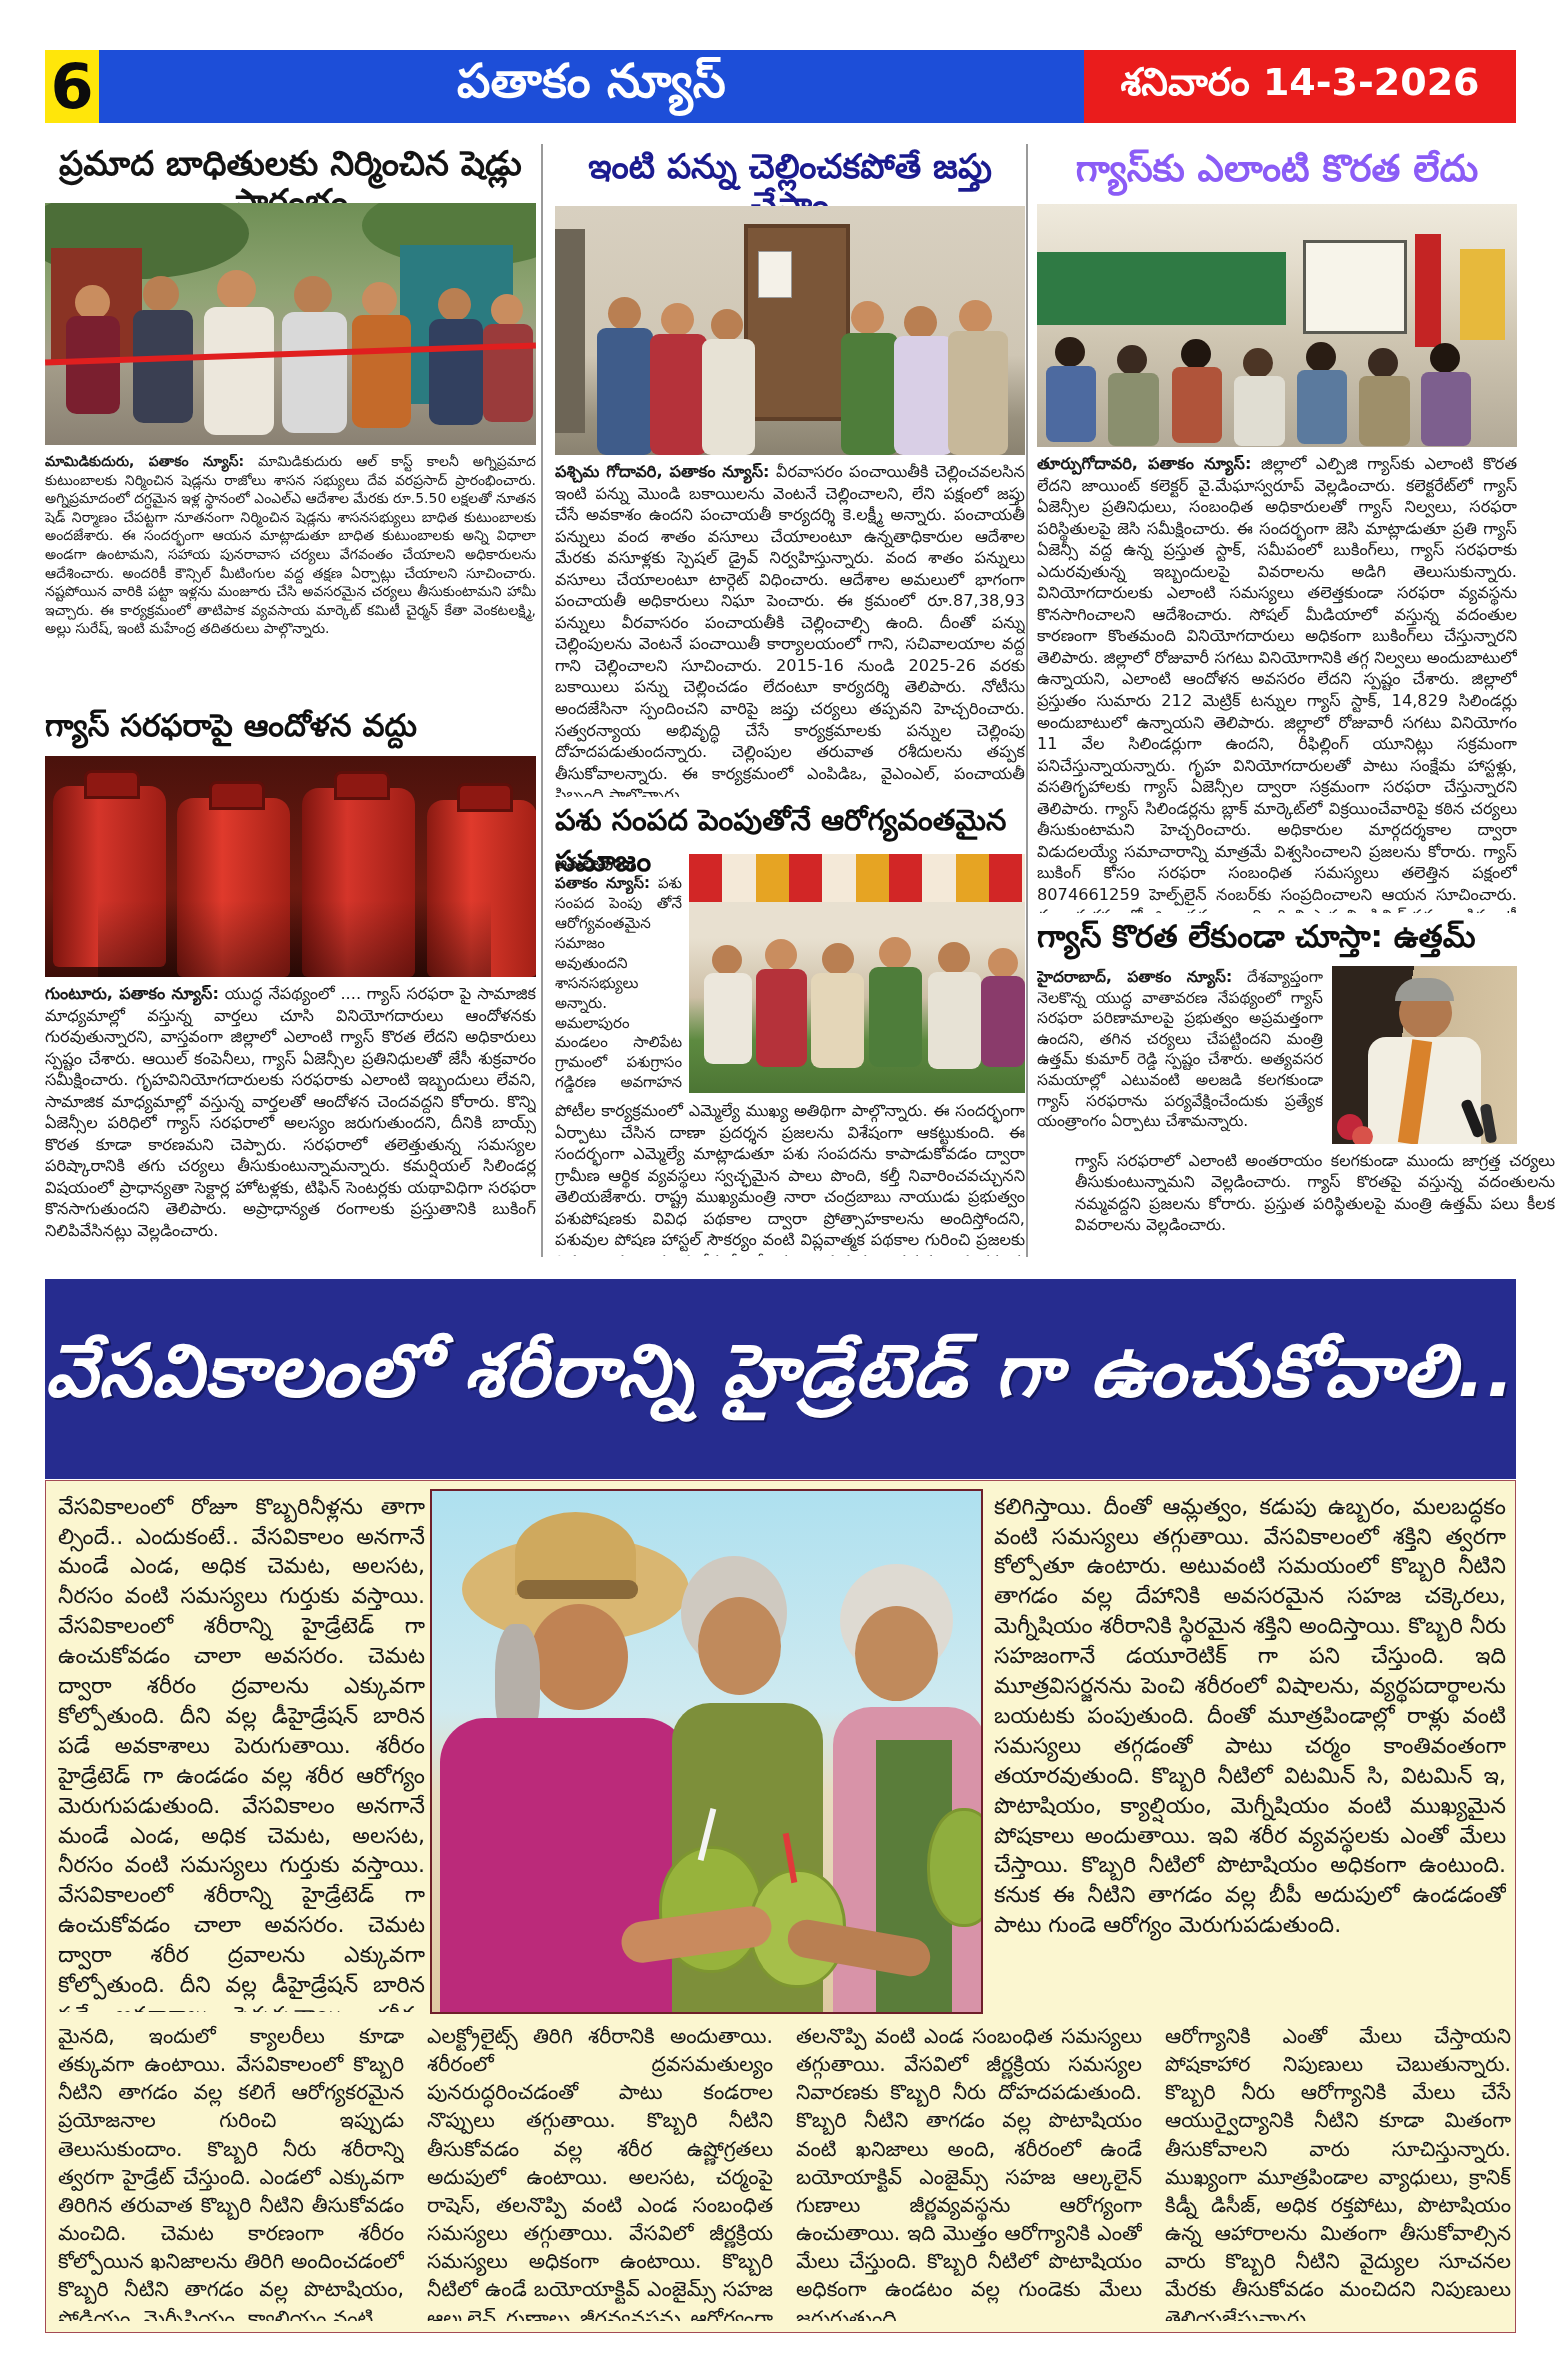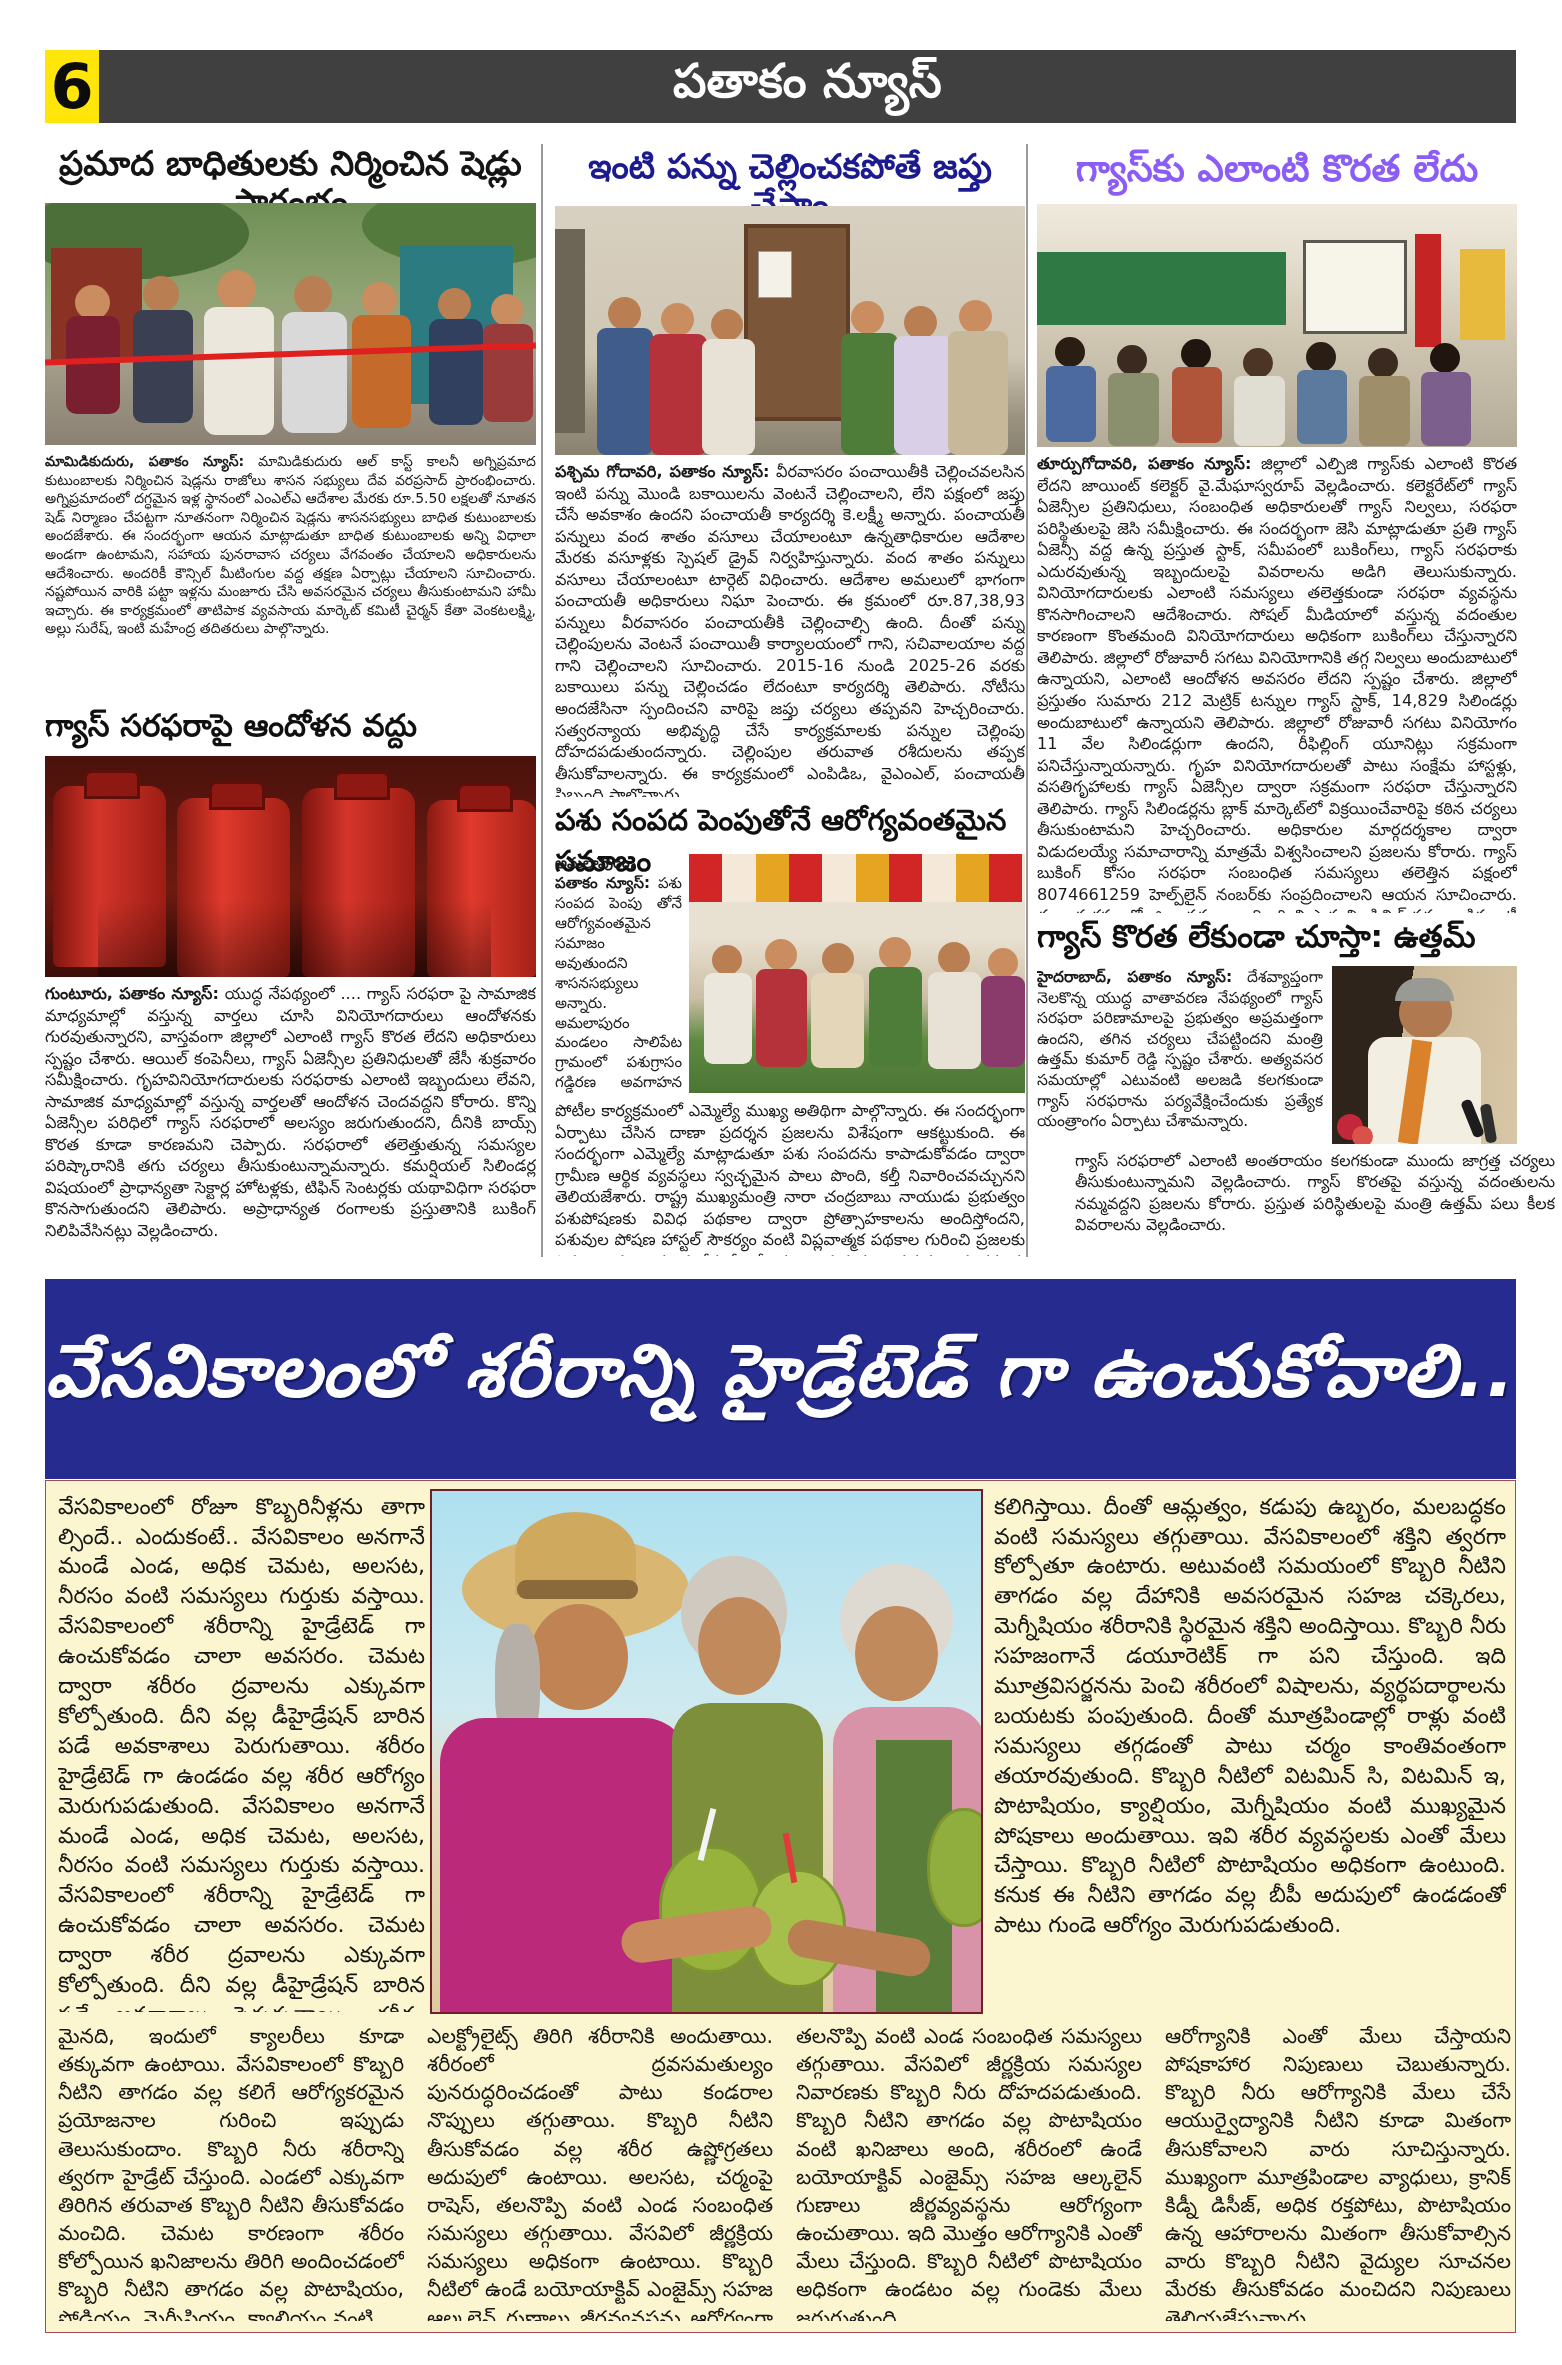--- a/index.html
+++ b/index.html
@@ -10,21 +10,21 @@
   .just{text-align:justify;line-height:1.33;color:#1a1a1a;overflow:hidden;}
   .bod{margin:0;}
   .dl{font-weight:bold;}
   .headline{font-weight:bold;text-align:center;line-height:1.12;}
   .subhead{font-weight:bold;text-align:left;color:#101010;}
   .vrule{position:absolute;width:1.5px;background:#9a9a9a;}
   
   .hdr{position:absolute;left:45px;top:50px;width:1471px;height:73px;display:flex;}
   .pagenum{width:54px;background:#ffe60a;color:#0c0c0c;font-weight:bold;font-size:62px;
            display:flex;align-items:center;justify-content:center;}
-  .mast{flex:1;background:#404040;color:#ffffff;display:flex;align-items:center;justify-content:center;
+  .mast{flex:1;background:#1d4ed8;color:#ffffff;display:flex;align-items:center;justify-content:center;
         font-weight:bold;font-size:47px;}
   .datebox{width:432px;background:#ea1c1c;color:#ffffff;display:flex;align-items:center;justify-content:center;
            font-weight:bold;font-size:38px;}
   
   .banner{position:absolute;left:45px;top:1279px;width:1471px;height:200px;background:#262c8f;
           display:flex;align-items:center;justify-content:center;color:#ffffff;
           font-weight:bold;font-style:italic;font-size:73px;letter-spacing:1.5px;
           text-shadow:2.3px 2.3px 0 rgba(0,0,30,.45);}
   
   .feature{position:absolute;left:45px;top:1480px;width:1471px;height:853px;background:#fbf6d0;
@@ -35,20 +35,21 @@
   .shape{position:absolute;}
 </style>
 </head>
 <body>
 
 <div id="page">
 
   <div class="hdr">
     <div class="pagenum">6</div>
     <div class="mast">పతాకం న్యూస్</div>
+    <div class="datebox">శనివారం  14-3-2026</div>
   </div>
 
   <div class="vrule" style="left:541px;top:144px;height:1113px;"></div>
   <div class="vrule" style="left:1026px;top:144px;height:1113px;"></div>
 
   <div class="abs headline" style="left:45px;top:144px;width:491px;font-size:34px;color:#141414;">ప్రమాద బాధితులకు నిర్మించిన షెడ్లు ప్రారంభం</div>
 
   <div class="photo" style="left:45px;top:203px;width:491px;height:242px;background:linear-gradient(180deg,#6f8f55 0%,#8fa473 38%,#a7a08c 62%,#8a8173 100%);">
     <div class="shape" style="left:-23px;top:-15px;width:227px;height:91px;background:#4c6e38;border-radius:50%;"></div>
     <div class="shape" style="left:317px;top:-19px;width:212px;height:83px;background:#557a3e;border-radius:50%;"></div>

